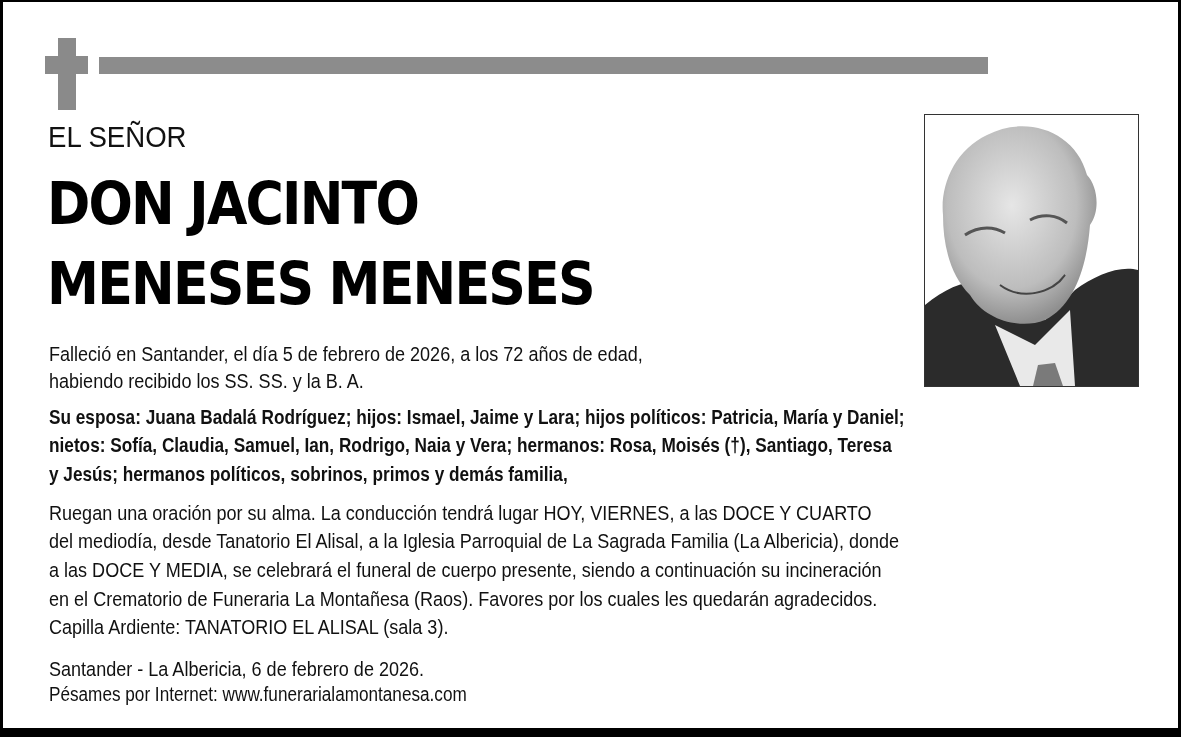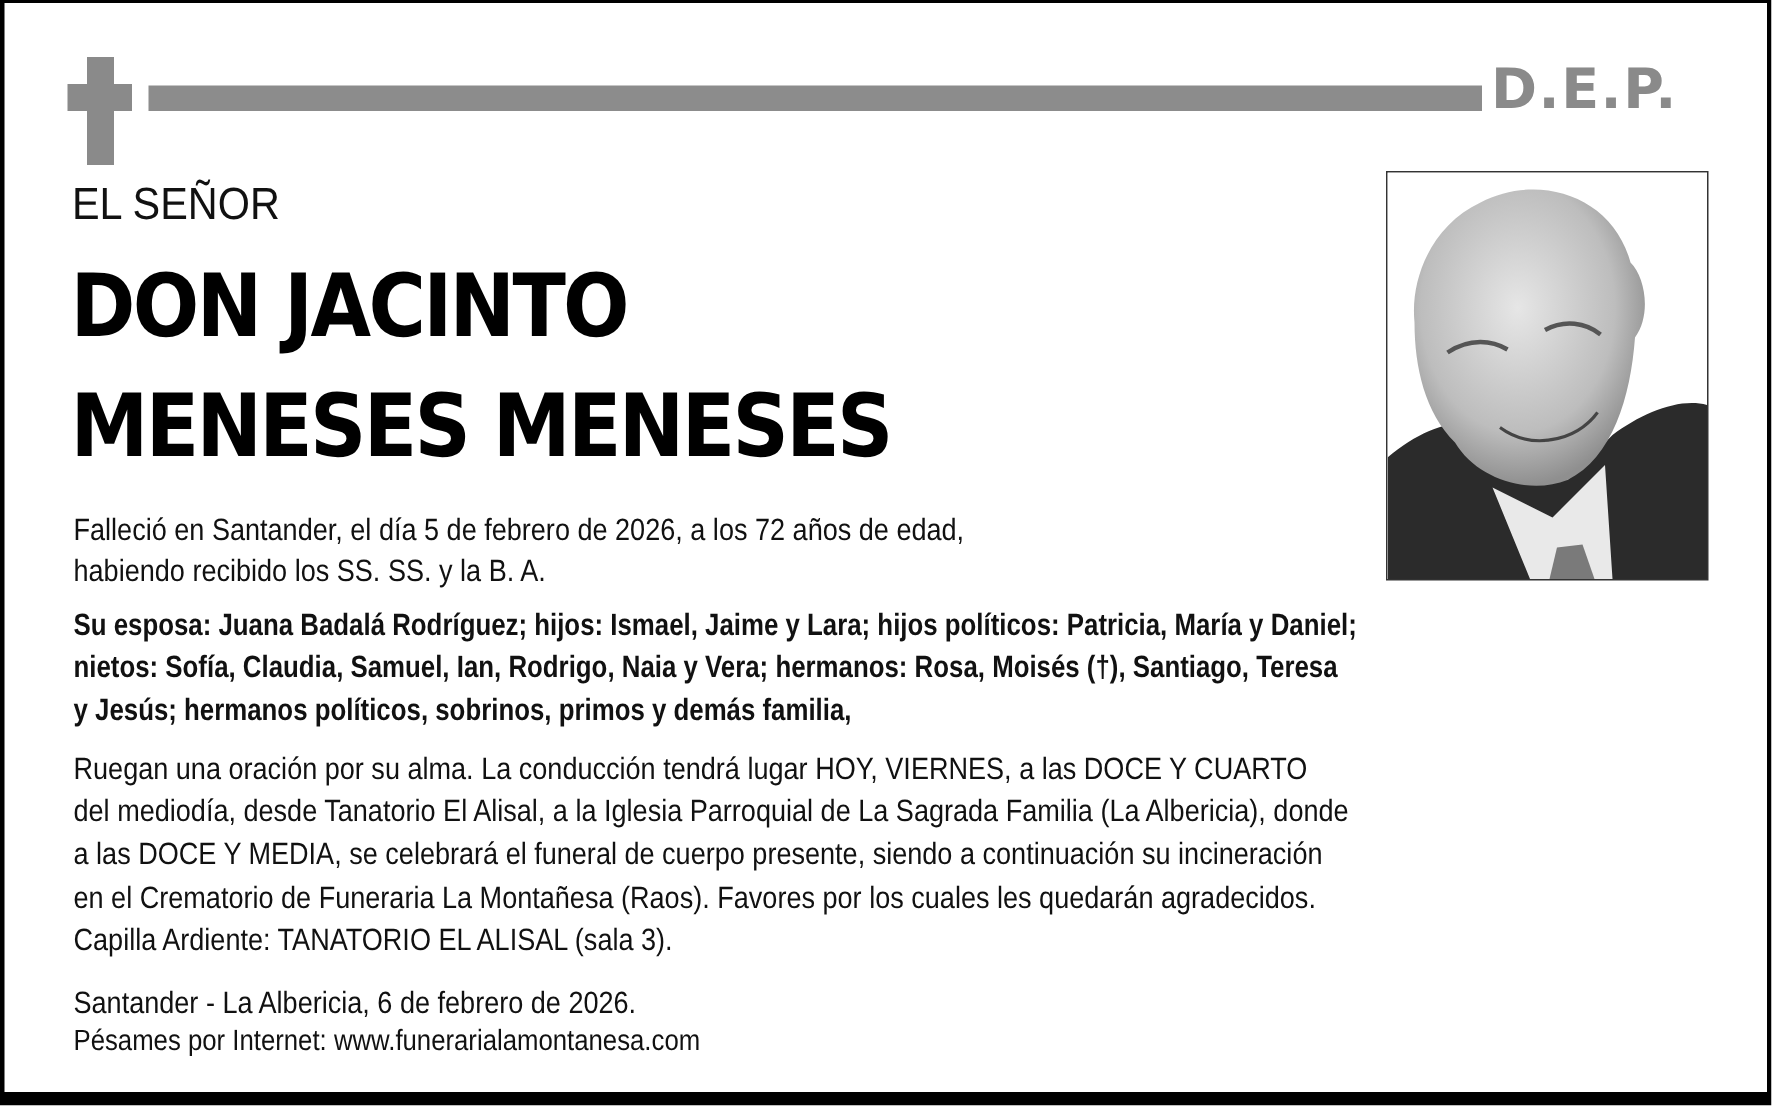--- a/index.html
+++ b/index.html
@@ -40,21 +40,20 @@
   </style>
 </head>
 <body>
 
 <div class="frame">
   <div>
     <div class="cross-v"></div>
     <div class="cross-h"></div>
   </div>
   <div class="rule"></div>
-  <div class="dep">D.E.P.</div>
 
   <div class="honorific">EL SEÑOR</div>
   <div class="name l1">DON JACINTO</div>
   <div class="name l2">MENESES MENESES</div>
 
   <div class="photo" title="Portrait photo of the deceased, smiling man in suit and tie">
     <svg width="213" height="271" viewBox="0 0 213 271">
       <defs>
         <radialGradient id="skin" cx="45%" cy="40%" r="60%">
           <stop offset="0%" stop-color="#e6e6e6"></stop>

